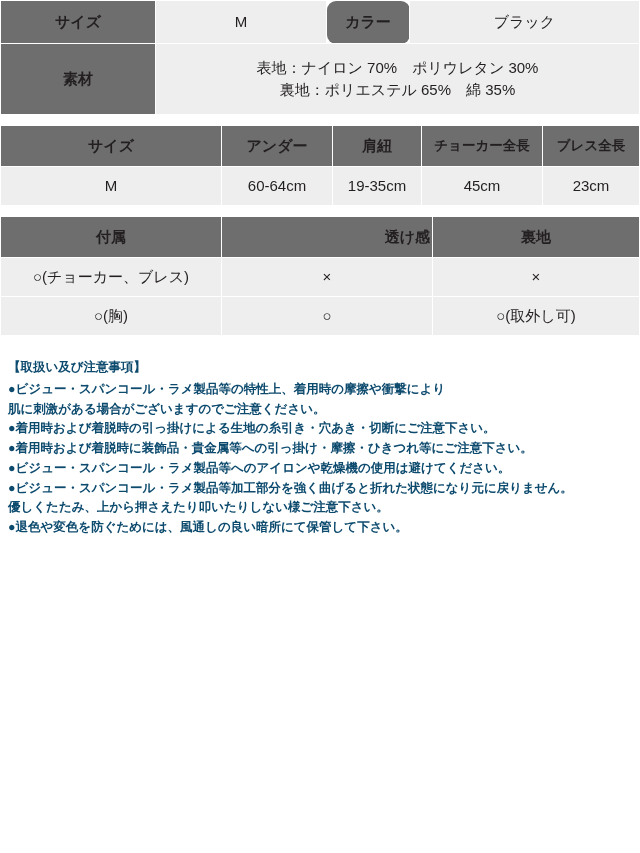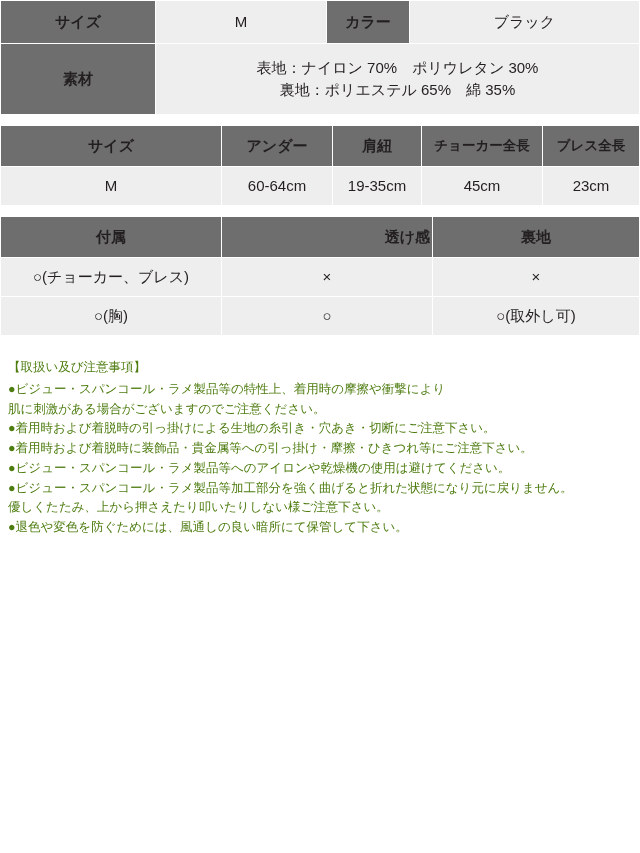--- a/index.html
+++ b/index.html
@@ -48,42 +48,43 @@
   td.hdr.small {
     font-size: 13.5px;
   }
   .gap-md { height: 10px; }
 
   
   .notes {
     margin: 22px 0 0 8px;
     font-size: 12.5px;
     line-height: 1.58;
-    color: #4d7c0f;
+    color: #0c4a6e;
+    font-weight: bold;
   }
   .notes .title {
     font-size: 12.5px;
     margin-bottom: 2px;
   }
   .notes .para {
     margin: 0;
     white-space: pre-line;
   }
 </style>
 </head>
 <body>
 
 <div class="page">
 
   <table class="spec">
     <tbody>
       <tr>
         <td class="hdr" style="width:150px;height:32px;">サイズ</td>
         <td class="val" style="width:166px;">M</td>
-        <td class="hdr" style="width:78px;">カラー</td>
+        <td class="hdr" style="width:78px;border-radius:9px;">カラー</td>
         <td class="val">ブラック</td>
       </tr>
       <tr>
         <td class="hdr" style="height:60px;">素材</td>
         <td class="val" colspan="3" style="white-space:pre-line;">表地：ナイロン 70%　ポリウレタン 30%
 裏地：ポリエステル 65%　綿 35%</td>
       </tr>
     </tbody>
   </table>
 

